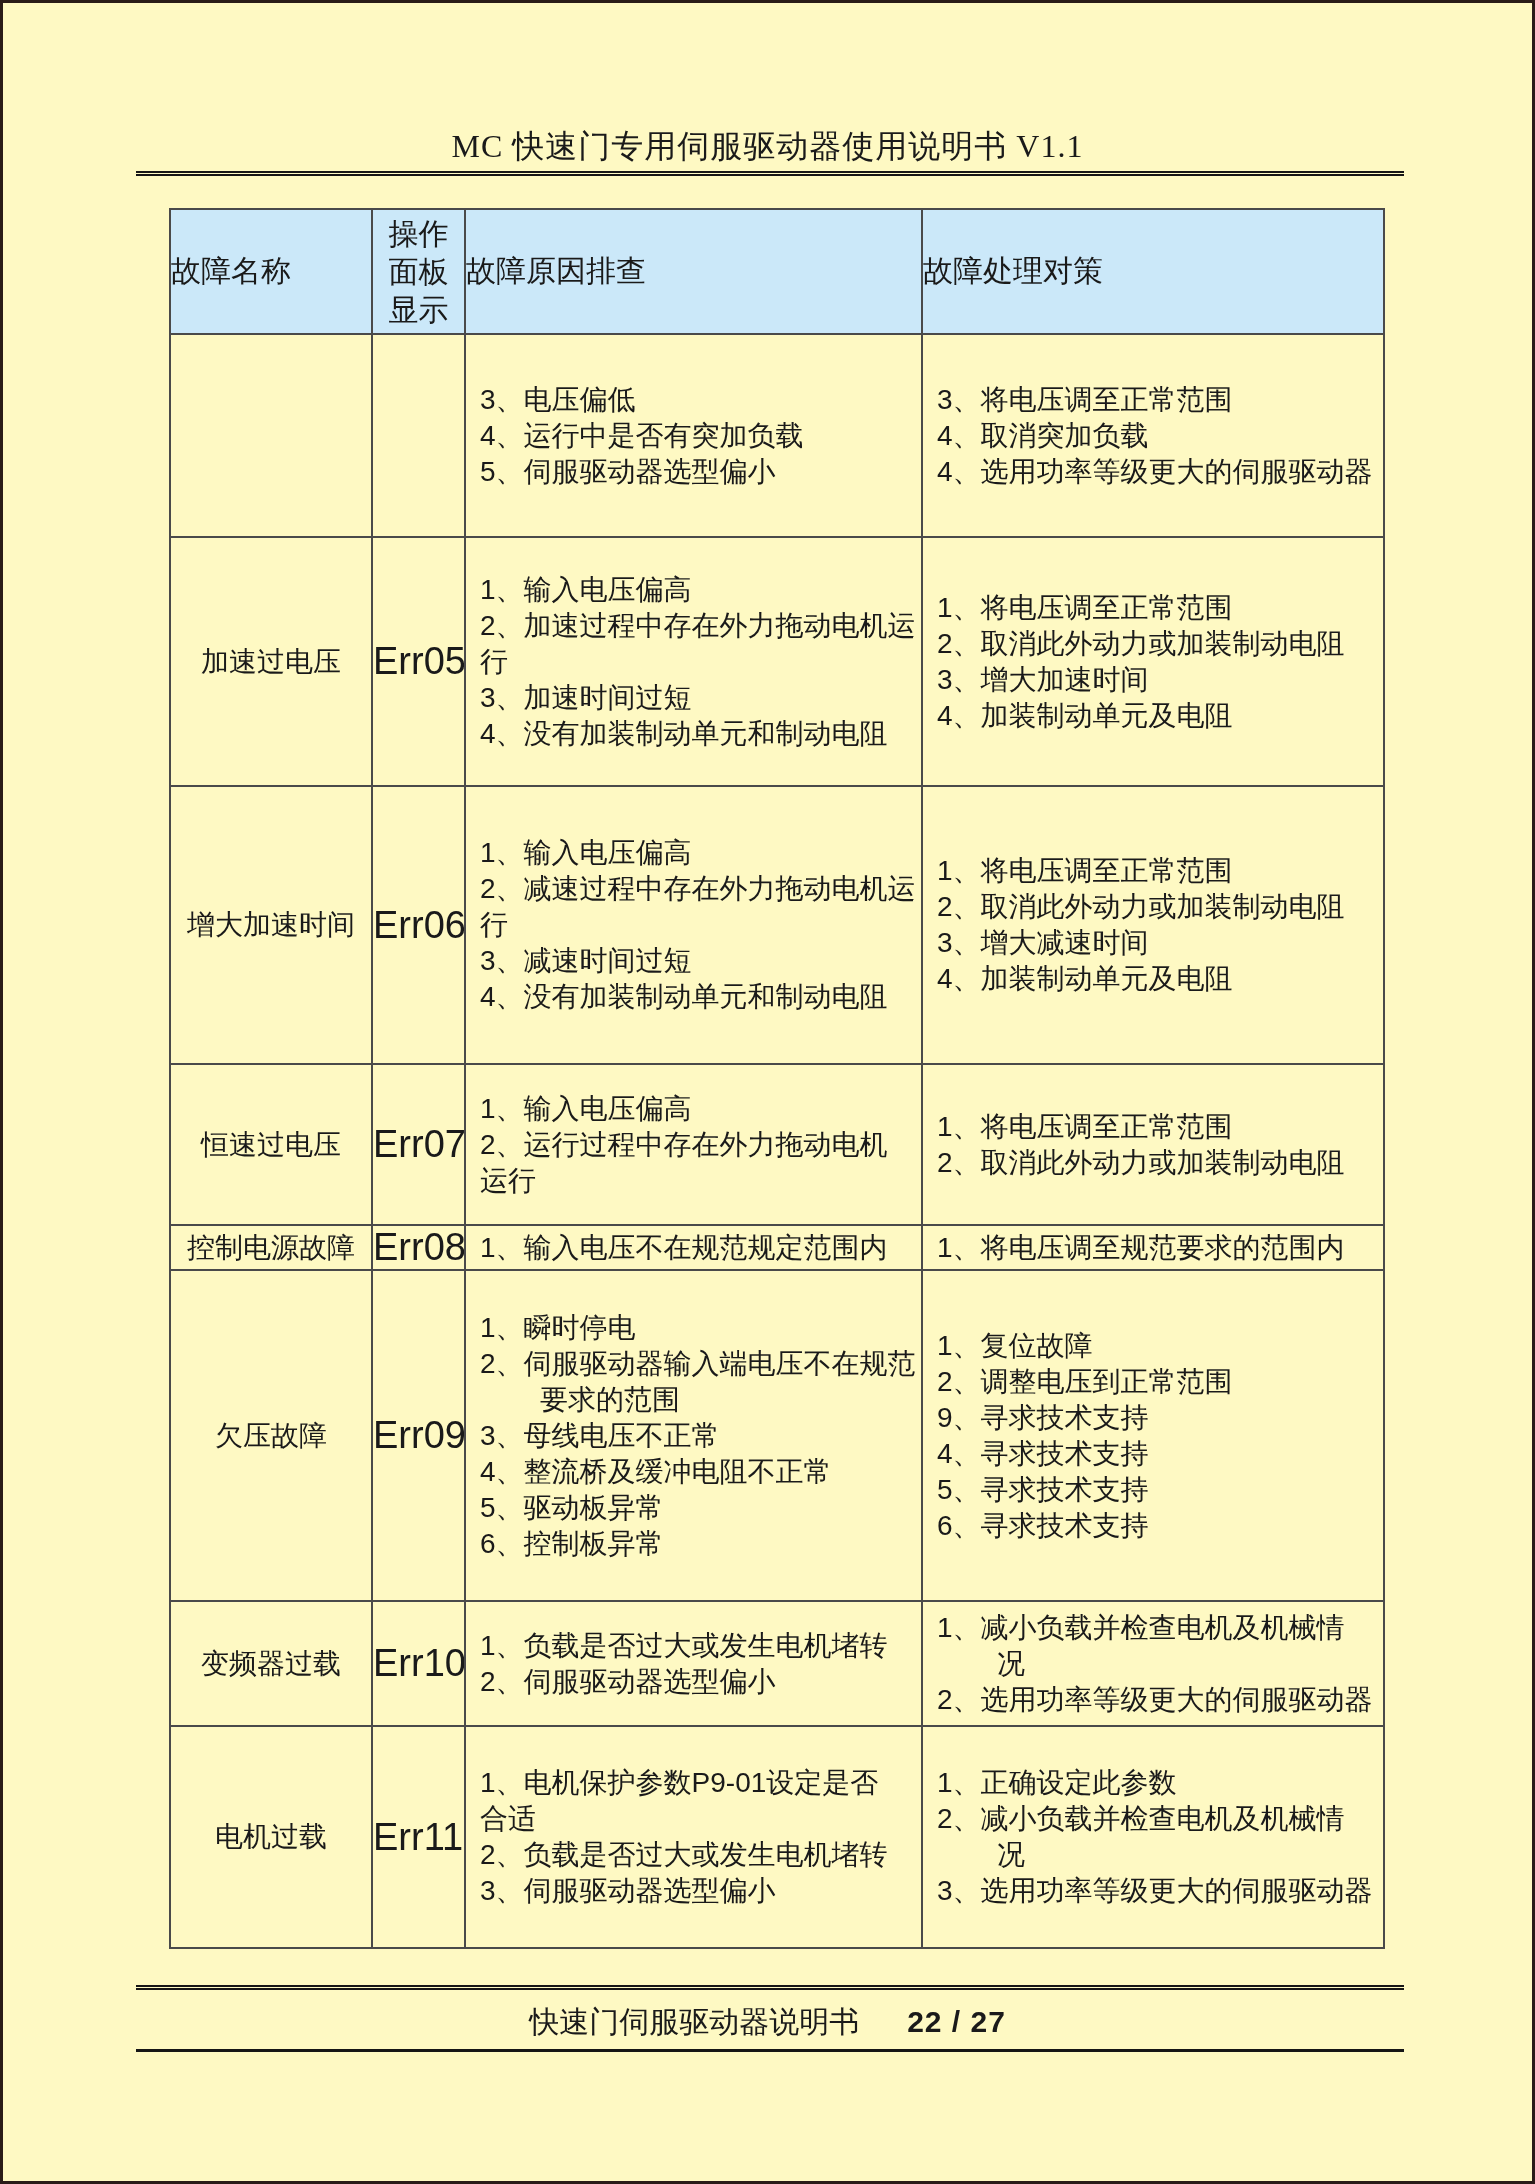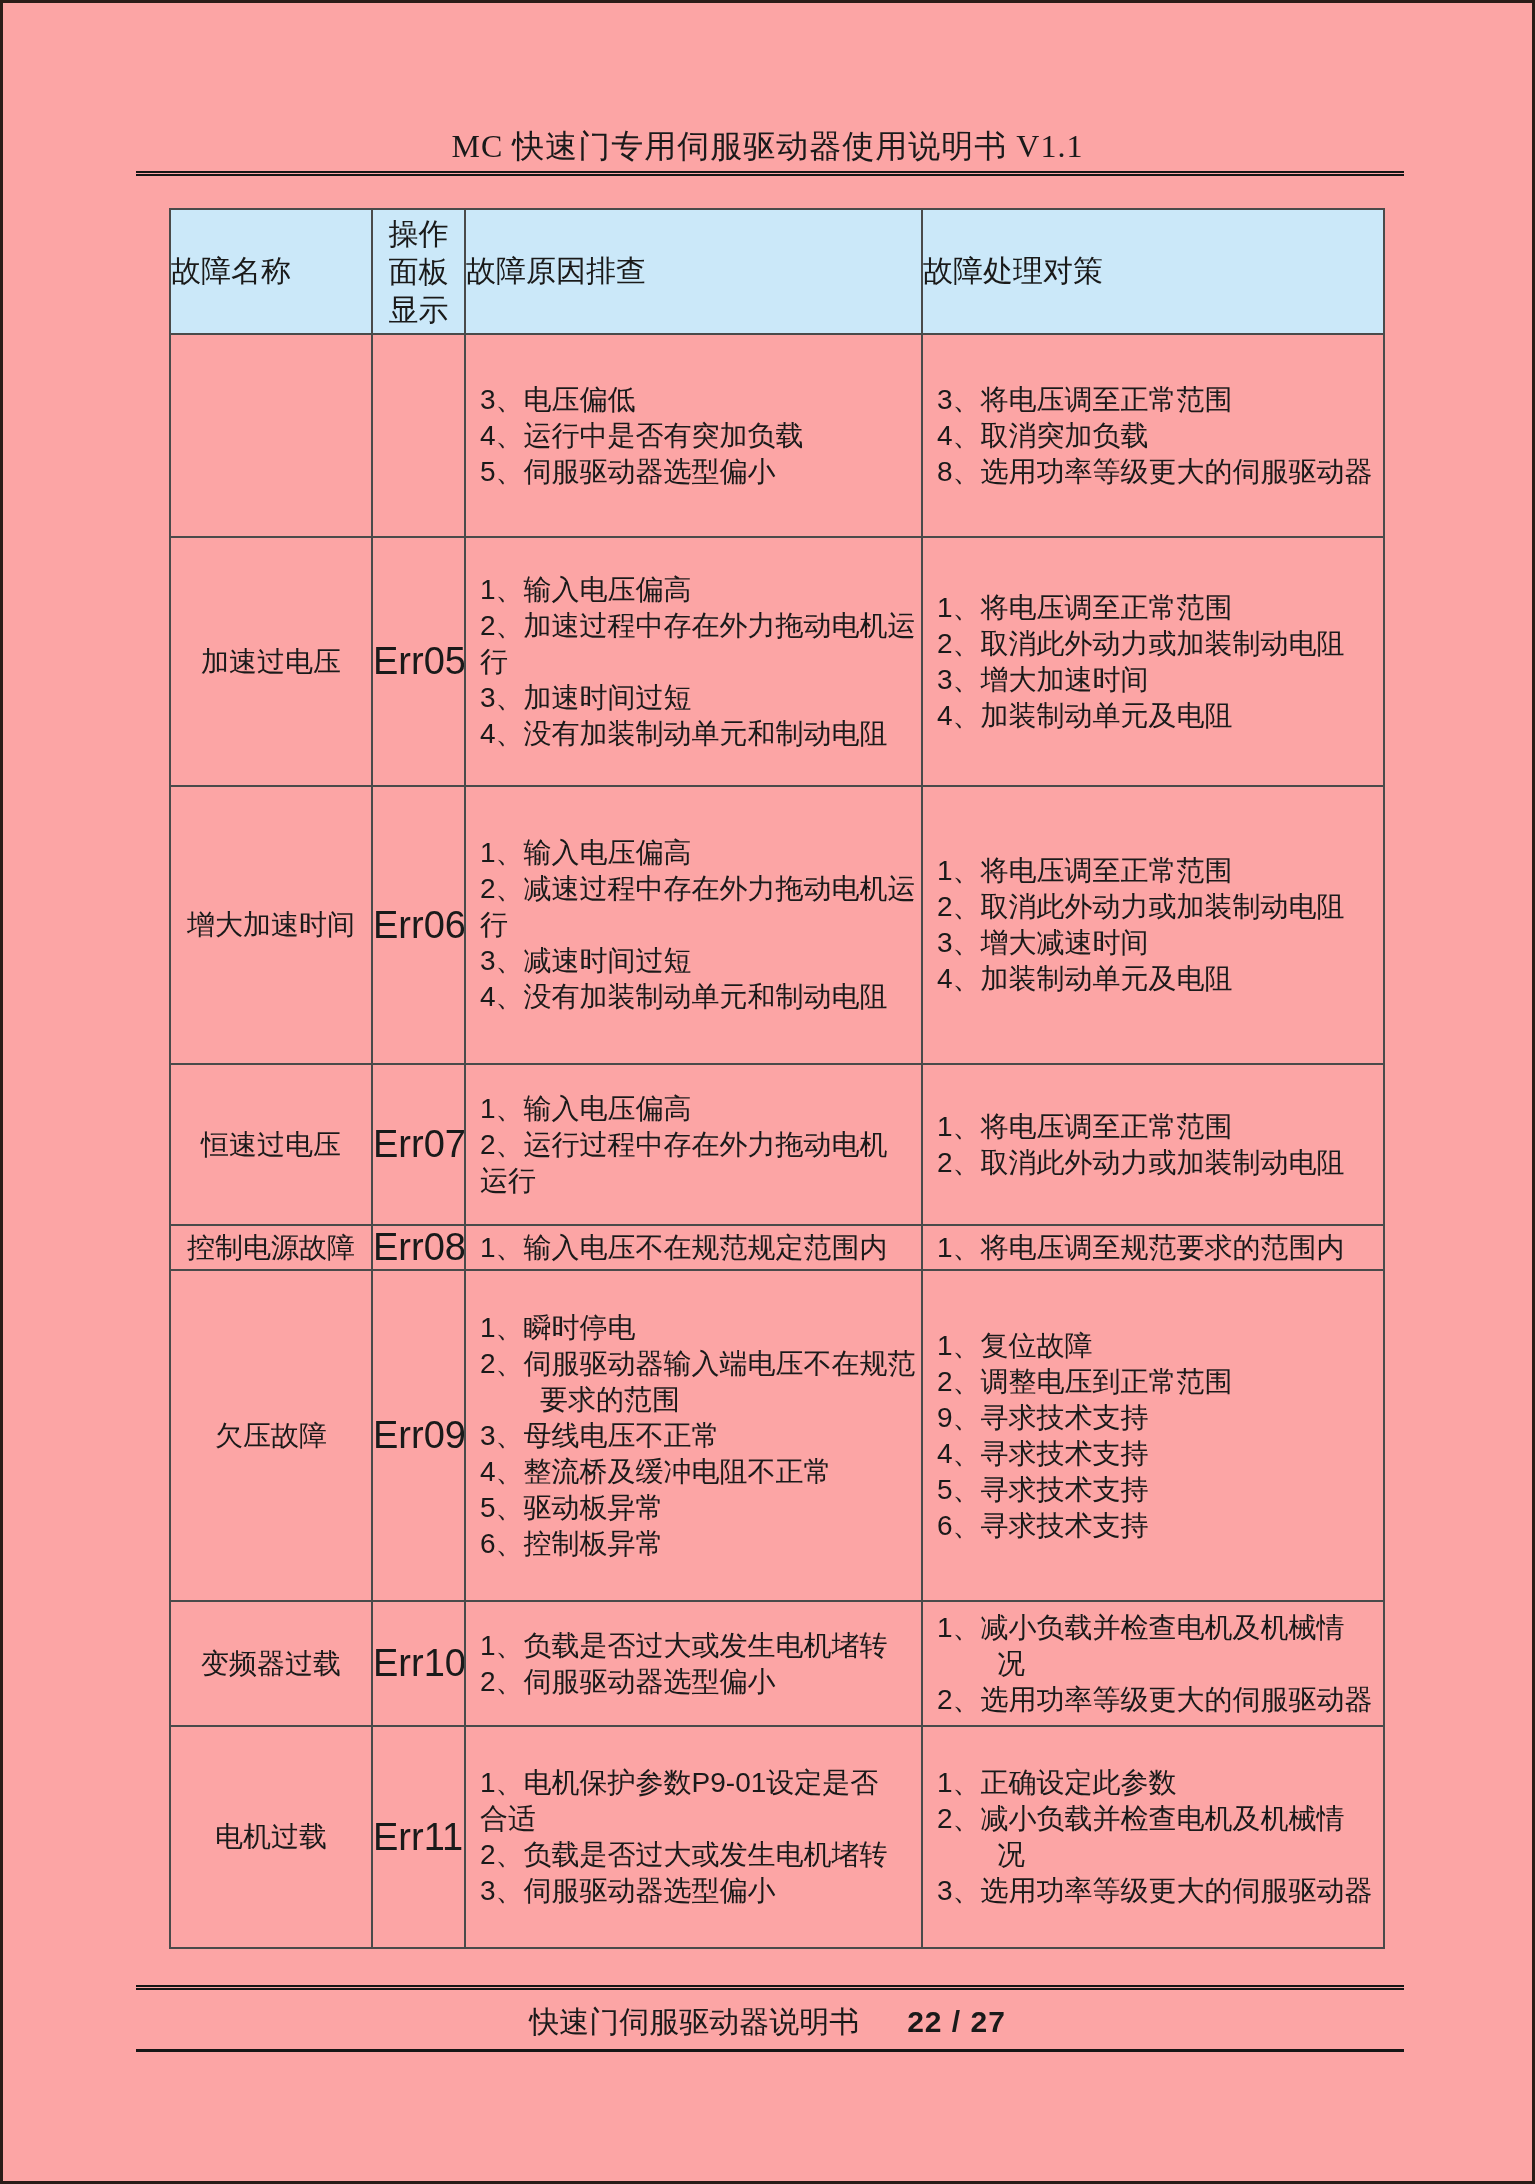--- a/index.html
+++ b/index.html
@@ -1,19 +1,19 @@
 <!DOCTYPE html>
 <html style="--header-bg: #cbe8f9;"><head>
 <meta charset="utf-8">
 <style>
   html,body{margin:0;padding:0;background:#ffffff;}
   .page{
     position:relative;
     width:1535px;height:2184px;
-    background:#fca5a5;
+    background:#fef9c3;
     border:3px solid #2a1c18;
     box-sizing:border-box;
     overflow:hidden;
     font-family:"Liberation Serif","DejaVu Serif",serif;
     color:#1a1a1a;
   }
   
   .doc-title{
     position:absolute;top:122px;left:0;width:100%;
     text-align:center;
@@ -140,21 +140,21 @@
           </td>
           <td>
             <div class="cell-list">
               <div class="item">
                 <div class="ln">3、将电压调至正常范围</div>
               </div>
               <div class="item">
                 <div class="ln">4、取消突加负载</div>
               </div>
               <div class="item">
-                <div class="ln">8、选用功率等级更大的伺服驱动器</div>
+                <div class="ln">4、选用功率等级更大的伺服驱动器</div>
               </div>
             </div>
           </td>
         </tr>
         <tr style="height: 249px;">
           <td class="name-cell">加速过电压</td>
           <td class="code-cell">Err05</td>
           <td>
             <div class="cell-list">
               <div class="item">

